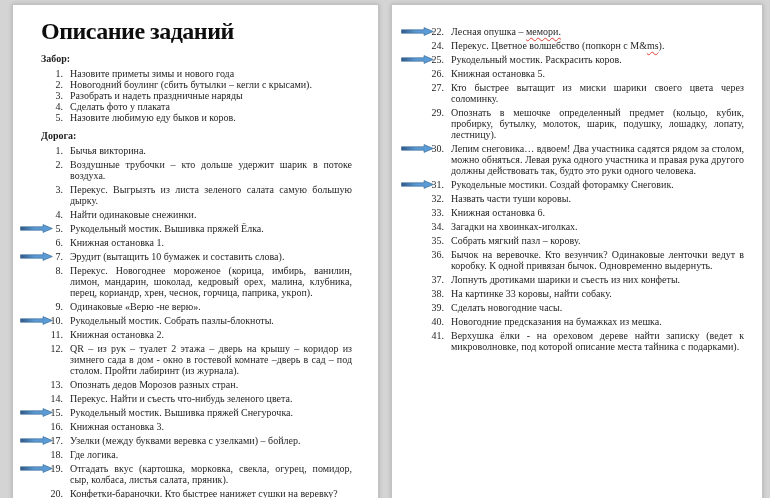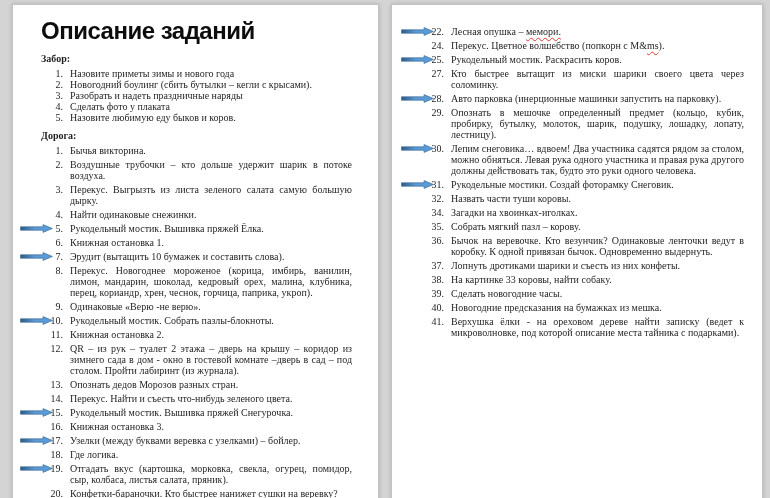--- a/index.html
+++ b/index.html
@@ -2,21 +2,21 @@
 <html style="--squiggle: #e03c31;"><head>
 <meta charset="utf-8">
 <style>
   html,body{margin:0;padding:0;}
   body{background:#d4d4d4;font-family:"Liberation Serif",serif;}
   .canvas{position:relative;width:770px;height:498px;background:#d4d4d4;overflow:hidden;color:#1f1f1f;}
   .page{position:absolute;top:4px;background:#ffffff;border:1px solid #c3c3c3;box-sizing:border-box;
         box-shadow:0 0 4px rgba(0,0,0,.18);}
   .page-left{left:12px;width:367px;height:520px;padding:12px 26px 10px 28px;}
   .page-right{left:391px;width:372px;height:520px;padding:21px 18px 10px 30px;}
-  .title{font-family:Liberation Sans, sans-serif;font-weight:bold;font-size:24px;line-height:28px;
+  .title{font-family:Liberation Serif, serif;font-weight:bold;font-size:24px;line-height:28px;
          letter-spacing:-0.5px;margin:0 0 8px 0;color:#0d0d0d;}
   .sec-header{font-weight:bold;font-size:10px;line-height:11px;margin:7px 0 4px 0;}
   .sec-first .sec-header{margin-top:8px;}
   .task-list{font-size:10px;line-height:11px;}
   .item{position:relative;display:flex;margin-bottom:3px;}
   .task-list.compact .item{margin-bottom:0;}
   .num{flex:0 0 22px;text-align:right;margin-right:7px;white-space:pre;}
   .txt{flex:1;text-align:justify;}
   .arrow{position:absolute;left:-21px;top:1px;width:33px;height:9px;}
   .arrow svg{display:block;width:33px;height:9px;}
@@ -249,40 +249,28 @@
                       <stop offset="1" stop-color="#5b9bd5"></stop>
                     </linearGradient>
                   </defs>
                   <path d="M0.5,2.8 L23,2.8 L23,0.6 L32.4,4.5 L23,8.4 L23,6.2 L0.5,6.2 Z" fill="url(#ag)" stroke="#41719c" stroke-width="0.7"></path>
                 </svg>
               </span>
               <span class="num">25.</span>
               <span class="txt">Рукодельный мостик. Раскрасить коров.</span>
             </div>
             <div class="item">
+              <span class="num">26.</span>
+              <span class="txt">Книжная остановка 5.</span>
+            </div>
+            <div class="item">
               <span class="num">27.</span>
               <span class="txt">Кто быстрее вытащит из миски шарики своего цвета через соломинку.</span>
             </div>
             <div class="item">
-              <span class="arrow">
-                <svg viewBox="0 0 33 9" xmlns="http://www.w3.org/2000/svg">
-                  <defs>
-                    <linearGradient id="ag" x1="0" y1="0" x2="1" y2="0">
-                      <stop offset="0" stop-color="#2f5785"></stop>
-                      <stop offset="0.45" stop-color="#5b9bd5"></stop>
-                      <stop offset="1" stop-color="#5b9bd5"></stop>
-                    </linearGradient>
-                  </defs>
-                  <path d="M0.5,2.8 L23,2.8 L23,0.6 L32.4,4.5 L23,8.4 L23,6.2 L0.5,6.2 Z" fill="url(#ag)" stroke="#41719c" stroke-width="0.7"></path>
-                </svg>
-              </span>
-              <span class="num">28.</span>
-              <span class="txt">Авто парковка (инерционные машинки запустить на парковку).</span>
-            </div>
-            <div class="item">
               <span class="num">29.</span>
               <span class="txt">Опознать в мешочке определенный предмет (кольцо, кубик, пробирку, бутылку, молоток, шарик, подушку, лошадку, лопату, лестницу).</span>
             </div>
             <div class="item">
               <span class="arrow">
                 <svg viewBox="0 0 33 9" xmlns="http://www.w3.org/2000/svg">
                   <defs>
                     <linearGradient id="ag" x1="0" y1="0" x2="1" y2="0">
                       <stop offset="0" stop-color="#2f5785"></stop>
                       <stop offset="0.45" stop-color="#5b9bd5"></stop>
@@ -307,20 +295,24 @@
                   </defs>
                   <path d="M0.5,2.8 L23,2.8 L23,0.6 L32.4,4.5 L23,8.4 L23,6.2 L0.5,6.2 Z" fill="url(#ag)" stroke="#41719c" stroke-width="0.7"></path>
                 </svg>
               </span>
               <span class="num">31.</span>
               <span class="txt">Рукодельные мостики. Создай фоторамку Снеговик.</span>
             </div>
             <div class="item">
               <span class="num">32.</span>
               <span class="txt">Назвать части туши коровы.</span>
+            </div>
+            <div class="item">
+              <span class="num">33.</span>
+              <span class="txt">Книжная остановка 6.</span>
             </div>
             <div class="item">
               <span class="num">34.</span>
               <span class="txt">Загадки на хвоинках-иголках.</span>
             </div>
           </div>
         </div>
         <div class="section">
           <div class="task-list">
             <div class="item">

